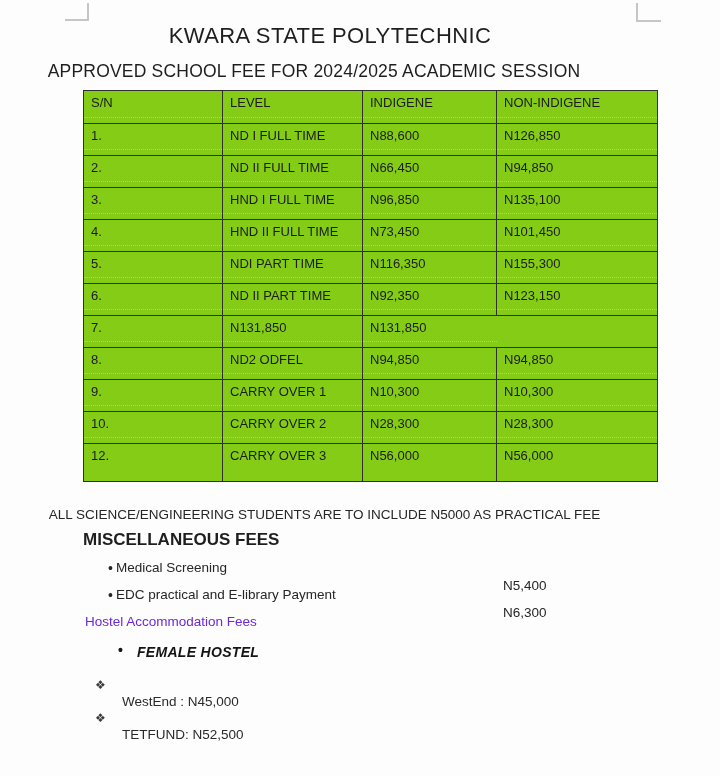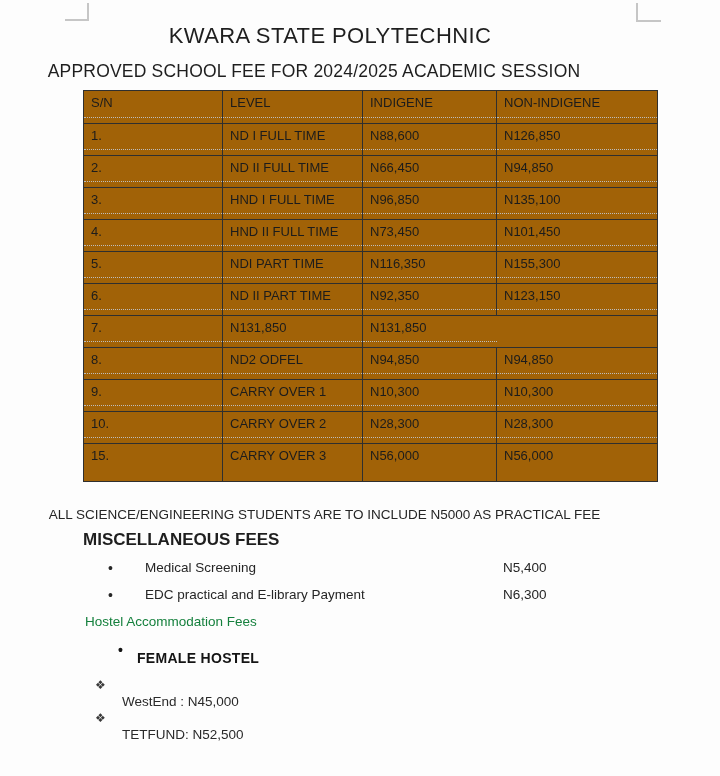--- a/index.html
+++ b/index.html
@@ -24,21 +24,21 @@
   }
   .subtitle {
     position:absolute; top:61px; left:0; width:628px;
     text-align:center; font-size:17.5px; font-weight:400;
     letter-spacing:0.2px; color:#1e1e1e;
   }
 
   .fees-table {
     position:absolute; left:83px; top:90px; width:575px;
     border:1px solid #2f2f2f;
-    background:#a16207;
+    background:#84cc16;
   }
   .trow {
     display:grid;
     grid-template-columns:139px 140px 134px 160px;
     border-bottom:1px solid #2f2f2f;
     height:32px;
   }
   .trow.header { height:33px; }
   .trow.last   { height:37px; border-bottom:none; }
   .tcell {
@@ -61,31 +61,31 @@
     text-align:center; font-size:13.5px; color:#262626;
   }
   .misc-heading {
     position:absolute; top:530px; left:83px;
     font-size:17px; font-weight:700; color:#1e1e1e;
   }
   .line-item { position:absolute; left:0; width:720px; height:20px; font-size:13.5px; color:#262626; }
   .li-medical { top:560px; }
   .li-edc     { top:587px; }
   .line-item .bullet { position:absolute; left:108px; top:0; font-size:14px; }
-  .line-item .label  { position:absolute; left:145px; top:0; }
-  .line-item .amount { position:absolute; left:503px; top:0; }
+  .line-item .label  { position:absolute; left:116px; top:0; }
+  .line-item .amount { position:absolute; left:503px; top:18px; }
 
   .hostel-heading {
     position:absolute; top:614px; left:85px;
-    font-size:13.5px; color:#15803d;
+    font-size:13.5px; color:#6d28d9;
   }
   .hostel-type { position:absolute; top:642px; left:0; width:720px; height:20px;
                  font-size:14px; font-weight:700; color:#141414; }
   .hostel-type .bullet { position:absolute; left:118px; top:0; font-size:14px; }
-  .hostel-type .label  { position:absolute; left:137px; top:8px; letter-spacing:0.3px; }
+  .hostel-type .label  { position:absolute; left:137px; top:2px; letter-spacing:0.3px;font-style:italic; }
 
   .diamond-item { position:absolute; left:0; width:720px; height:20px; font-size:13.5px; color:#2a2a2a; }
   .di-westend { top:677px; }
   .di-tetfund { top:710px; }
   .diamond-item .diamond { position:absolute; left:95px; top:1px; font-size:12px; color:#3a3a3a; }
   .diamond-item .label   { position:absolute; left:122px; top:0;margin-top:17px; }
 </style>
 </head>
 <body>
 
@@ -166,21 +166,21 @@
   </div>
 
   <div class="trow">
     <div class="tcell"><span>10.</span><span class="dotline"></span></div>
     <div class="tcell"><span>CARRY OVER 2</span><span class="dotline"></span></div>
     <div class="tcell"><span>N28,300</span><span class="dotline"></span></div>
     <div class="tcell"><span>N28,300</span><span class="dotline"></span></div>
   </div>
 
   <div class="trow last">
-    <div class="tcell"><span>15.</span></div>
+    <div class="tcell"><span>12.</span></div>
     <div class="tcell"><span>CARRY OVER 3</span></div>
     <div class="tcell"><span>N56,000</span></div>
     <div class="tcell"><span>N56,000</span></div>
   </div>
 </div>
 
 <div class="note-practical">ALL SCIENCE/ENGINEERING STUDENTS ARE TO INCLUDE N5000 AS PRACTICAL FEE</div>
 
 <div class="misc-heading">MISCELLANEOUS FEES</div>
 

